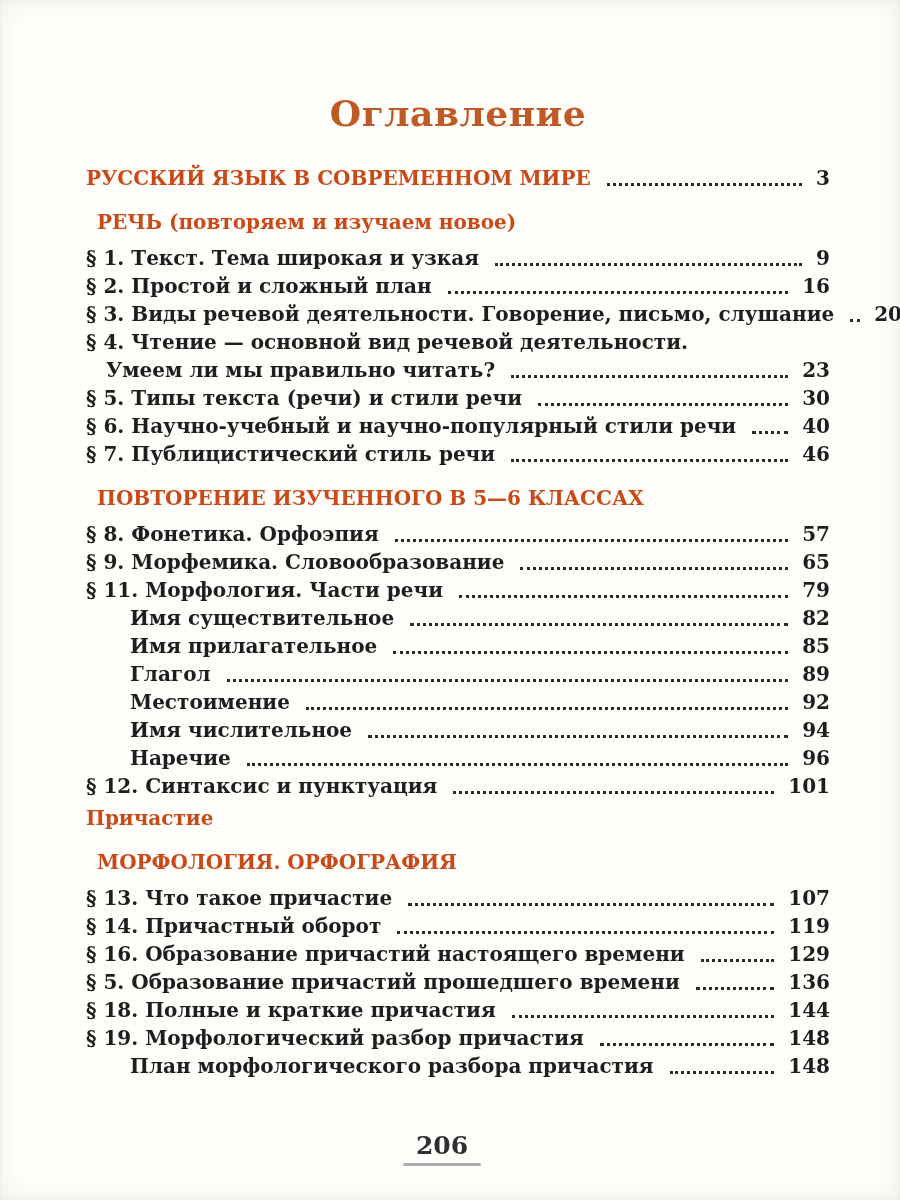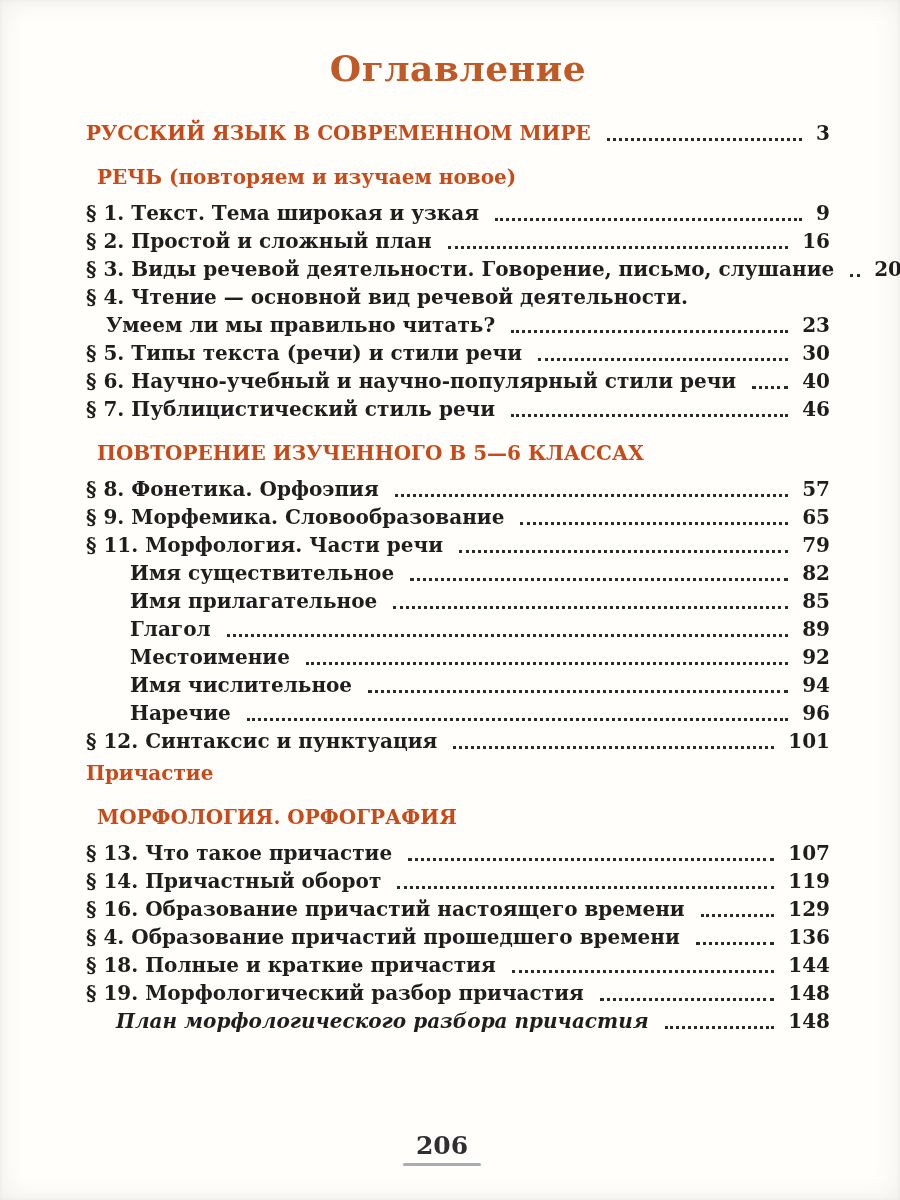--- a/index.html
+++ b/index.html
@@ -14,21 +14,21 @@
     width:900px;height:1200px;position:relative;
     background:#d8d6d2;
     font-family:"DejaVu Serif","Liberation Serif",serif;
     color:var(--body-text);
     -webkit-font-smoothing:antialiased;
   }
   .page{
     position:absolute;inset:0;
     background:var(--page-bg);
     box-shadow:inset 0 0 28px rgba(0,0,0,0.07), inset 0 0 4px rgba(0,0,0,0.05);
-    padding:47px 70px 0 86px;
+    padding:92px 70px 0 86px;
     box-sizing:border-box;
   }
   .title{
     margin:0 0 30px 0;
     text-align:center;
     font-size:36px;
     line-height:42px;
     font-weight:bold;
     letter-spacing:0.5px;
     color:var(--title-color);
@@ -42,21 +42,21 @@
     margin:0 6px 6px 8px;
     border-bottom:3px dotted var(--dot-color);
   }
   .pagenum{flex:0 0 auto;font-weight:700;}
   .h1p .label{color:var(--accent);}
   .h2{margin-top:16px;margin-bottom:8px;margin-left:11px;}
   .h2 .label{color:var(--accent);}
   .h3{margin-top:4px;margin-bottom:8px;}
   .h3 .label{color:var(--accent);}
   .sub .label{margin-left:44px;}
-  .subi .label{margin-left:30px;font-style:italic;text-align:center;}
+  .subi .label{margin-left:44px;text-align:center;}
   .cont .label{margin-left:20px;}
   .footer{
     position:absolute;left:0;right:16px;bottom:34px;
     text-align:center;
   }
   .pageno{
     font-size:25px;font-weight:bold;color:#2f2f33;line-height:28px;
   }
   .pageno-rule{
     width:78px;height:3px;border-radius:2px;
@@ -183,21 +183,21 @@
         <span class="label">§ 14. Причастный оборот</span>
         <span class="dots"></span>
         <span class="pagenum">119</span>
       </div>
       <div class="row entry">
         <span class="label">§ 16. Образование причастий настоящего времени</span>
         <span class="dots"></span>
         <span class="pagenum">129</span>
       </div>
       <div class="row entry">
-        <span class="label">§ 4. Образование причастий прошедшего времени</span>
+        <span class="label">§ 5. Образование причастий прошедшего времени</span>
         <span class="dots"></span>
         <span class="pagenum">136</span>
       </div>
       <div class="row entry">
         <span class="label">§ 18. Полные и краткие причастия</span>
         <span class="dots"></span>
         <span class="pagenum">144</span>
       </div>
       <div class="row entry">
         <span class="label">§ 19. Морфологический разбор причастия</span>

